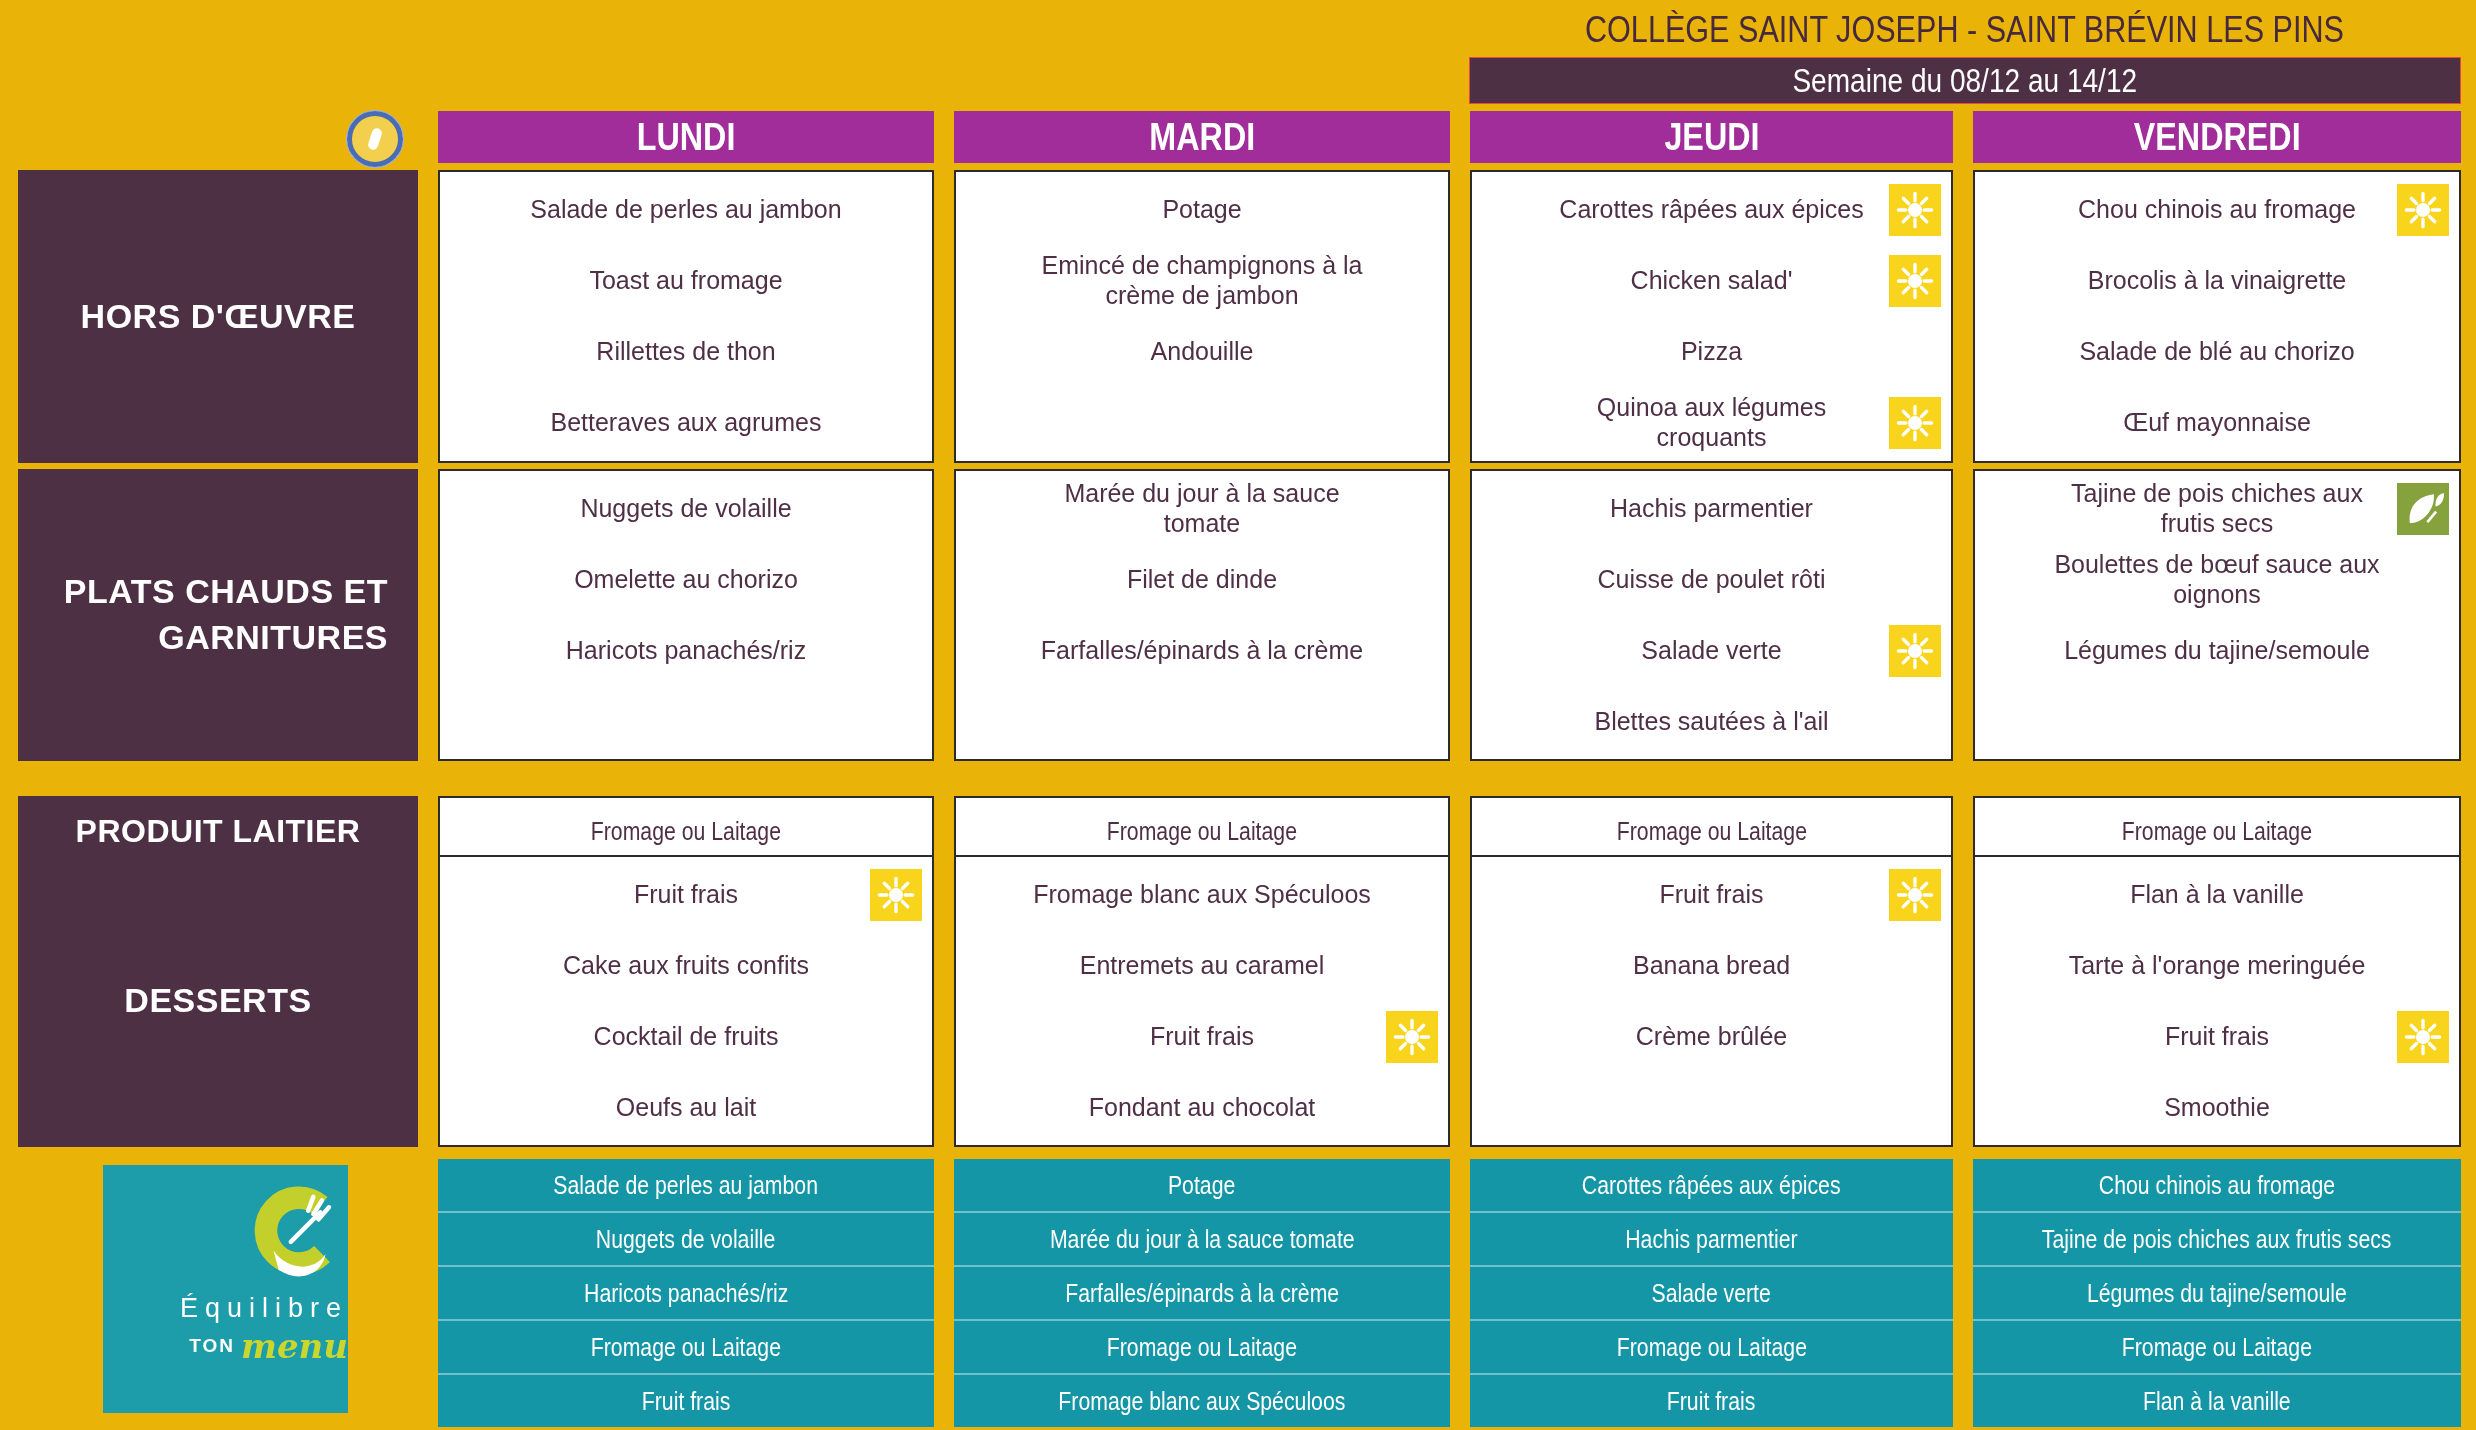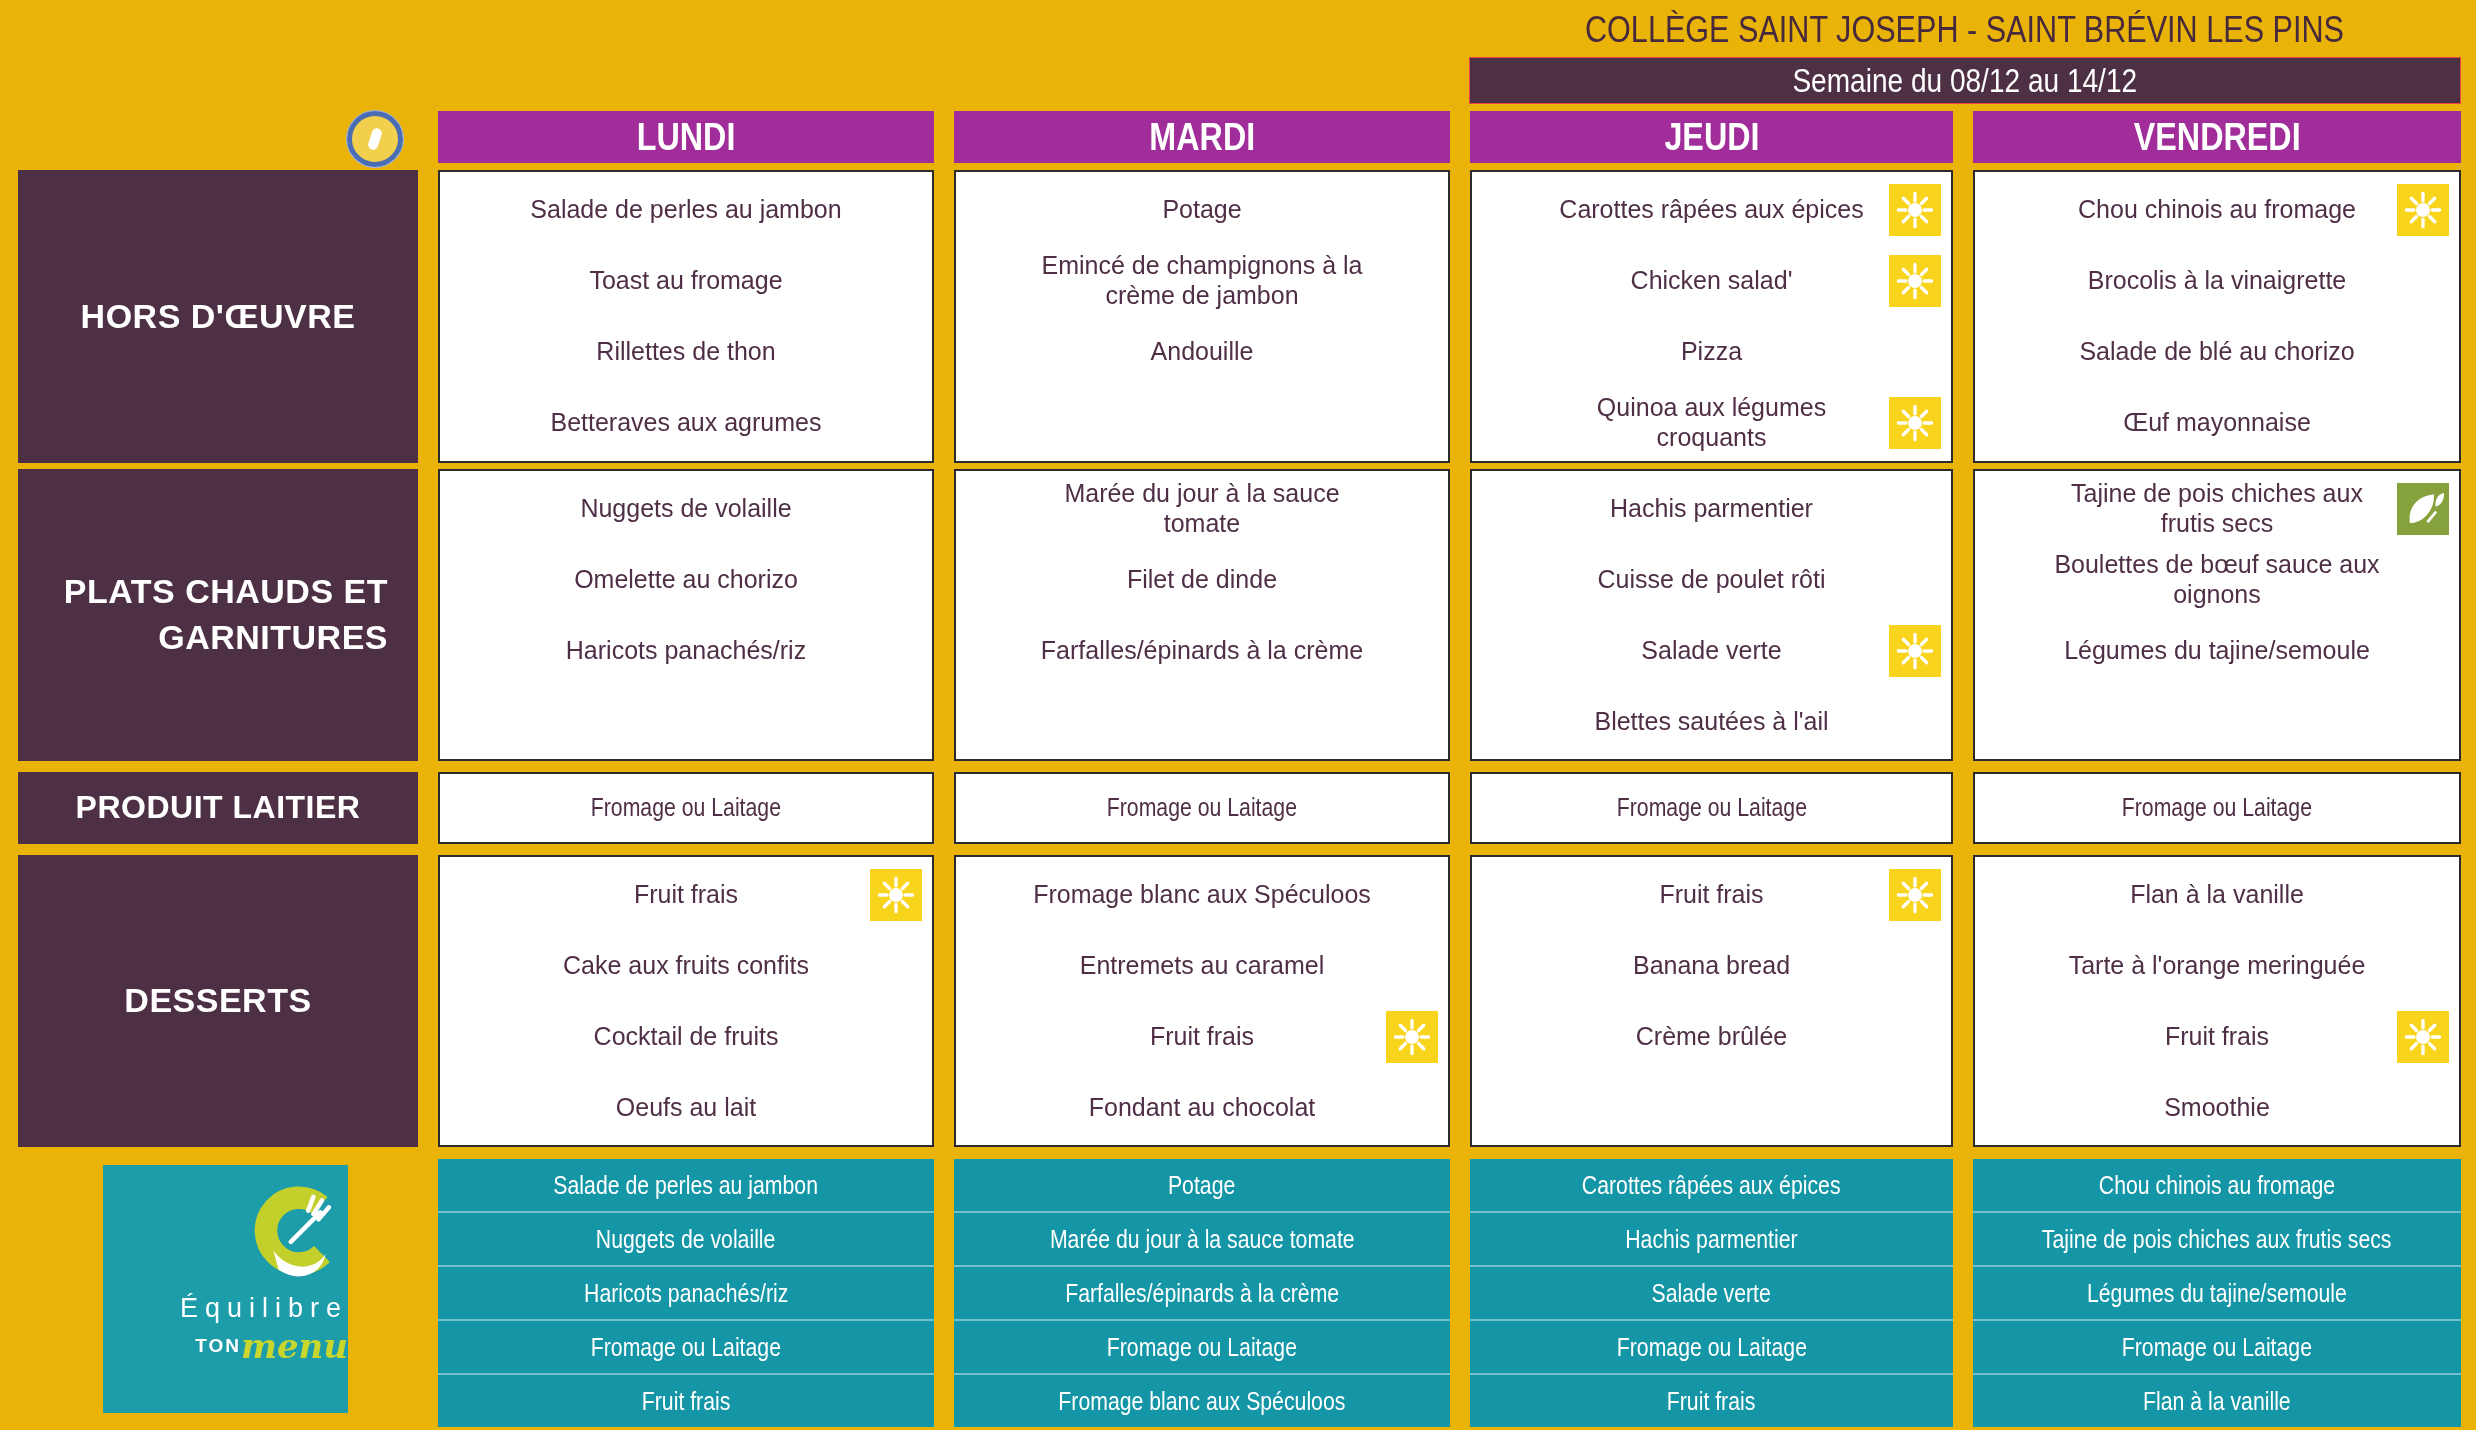--- a/index.html
+++ b/index.html
@@ -43,21 +43,21 @@
   .reseau-ring{width:46px;height:46px;border-radius:50%;border:5px solid #4a6cb3;background:#f2cf4d;
     display:flex;align-items:center;justify-content:center;position:relative;}
   .reseau-ring::after{content:"";position:absolute;width:10px;height:22px;background:#fff;border-radius:5px;
     transform:rotate(18deg);}
   .reseau-label{position:absolute;top:1px;left:0;right:0;text-align:center;font-size:8px;color:#4a6cb3;}
 
   .etm-logo{position:absolute;top:1165px;left:103px;width:245px;height:248px;background:#1d9caa;
     display:flex;flex-direction:column;align-items:flex-end;justify-content:flex-start;}
   .etm-e{margin-top:18px;height:108px;}
   .etm-line1{color:#fff;font-size:27px;font-weight:300;letter-spacing:7px;margin-top:2px;}
-  .etm-line2{display:flex;align-items:center;gap:0;margin-top:2px;}
+  .etm-line2{display:flex;align-items:center;gap:6px;margin-top:2px;}
   .etm-ton{color:#fff;font-weight:bold;font-size:19px;letter-spacing:2px;}
   .etm-menu{color:#c9d62e;font-size:34px;font-weight:bold;font-style:italic;font-family:"DejaVu Serif",serif;}
 </style>
 </head>
 <body>
 
 <div class="page">
 
   <div class="school-title">
     <span class="cond">COLLÈGE SAINT JOSEPH - SAINT BRÉVIN LES PINS</span>
@@ -275,21 +275,21 @@
         <div class="item">
           <span class="item-text">Boulettes de bœuf sauce aux
 oignons</span>
         </div>
         <div class="item">
           <span class="item-text">Légumes du tajine/semoule</span>
         </div>
       </div>
   </div>
 
-  <div class="band" style="top:772px;height:72px;">
+  <div class="band" style="top:796px;height:72px;">
     <div class="cat-label" style="font-size:32px;">PRODUIT LAITIER</div>
     <div class="menu-cell" data-cat="dairy">
         <div class="item">
           <span class="item-text">Fromage ou Laitage</span>
         </div>
       </div>
     <div class="menu-cell" data-cat="dairy">
         <div class="item">
           <span class="item-text">Fromage ou Laitage</span>
         </div>

